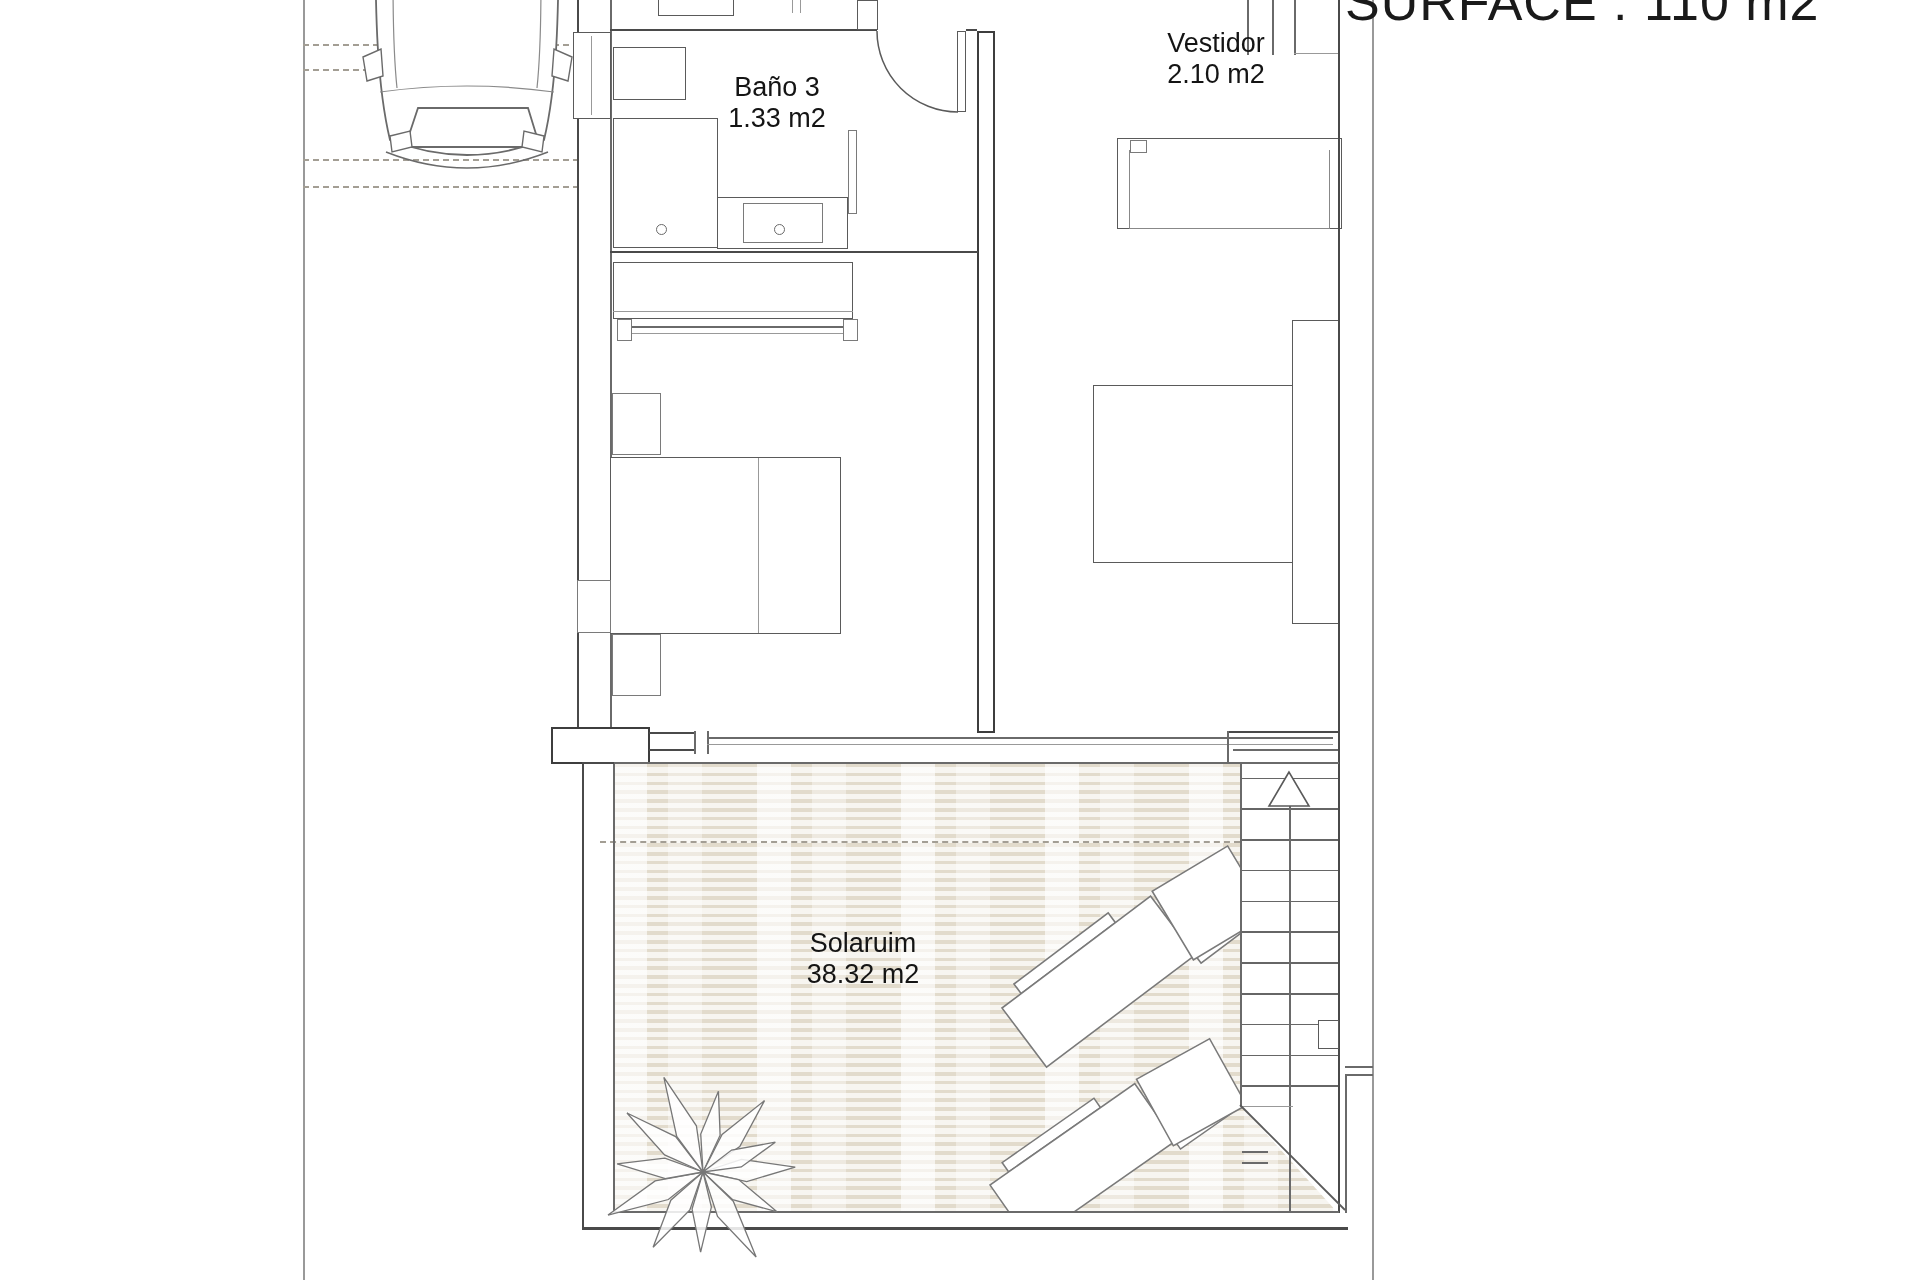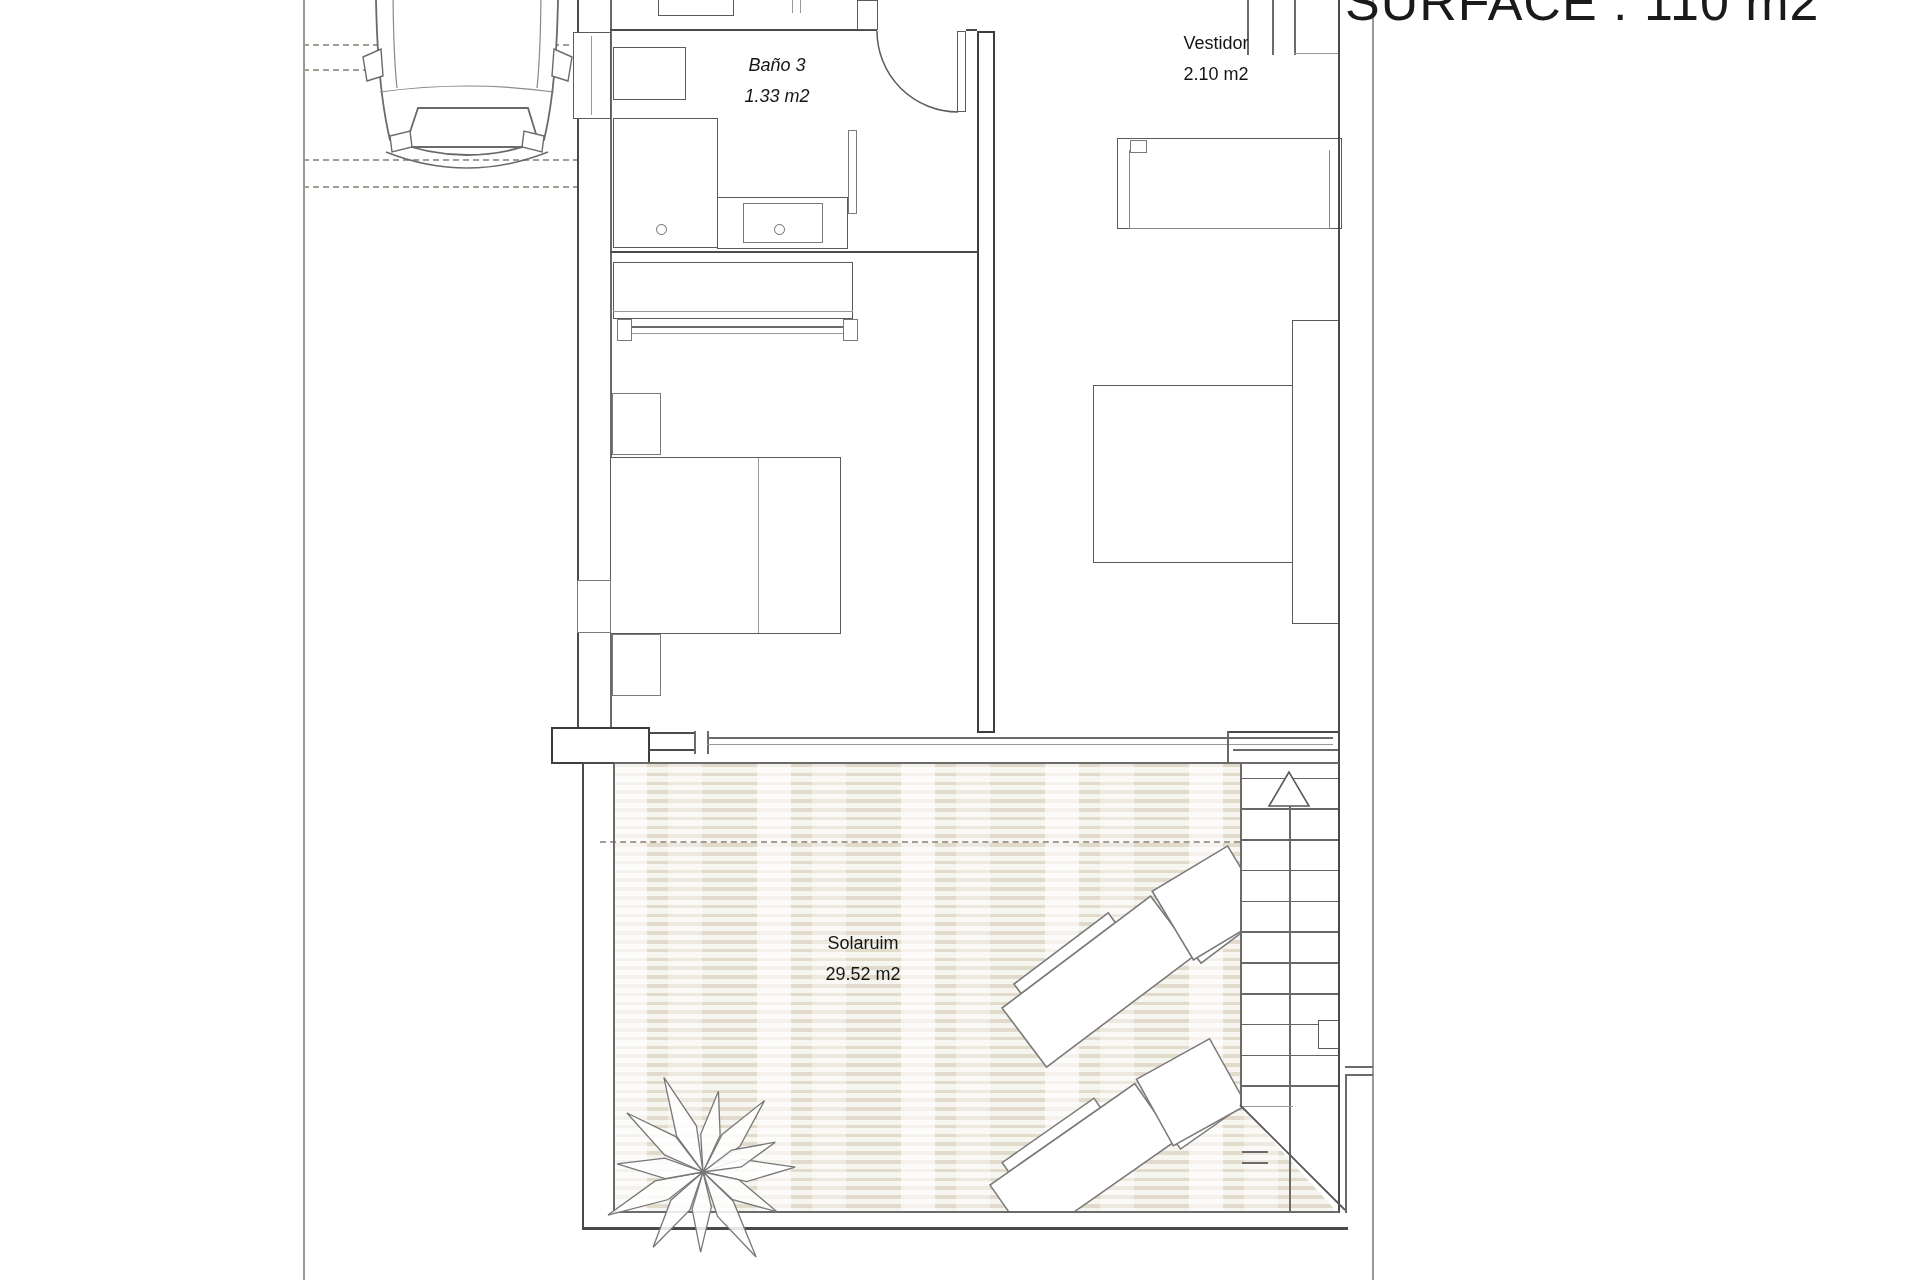--- a/index.html
+++ b/index.html
@@ -7,21 +7,21 @@
           font-family:"Liberation Sans",sans-serif;color:#141414;}
   .ln{position:absolute;background:#4a4a4a;}
   .thin{background:#6a6a6a;}
   .faint{background:#999;}
   .dash{position:absolute;height:0;border-top:2.5px dashed #a39e94;}
   .bx{position:absolute;box-sizing:border-box;border:1.5px solid #5a5a5a;background:#fff;}
   .bx2{position:absolute;box-sizing:border-box;border:1px solid #7a7a7a;background:#fff;}
   .wl{position:absolute;box-sizing:border-box;border:2px solid #3d3d3d;background:#fff;}
   .openbox{position:absolute;box-sizing:border-box;border:1.5px solid #5a5a5a;border-top:none;background:#fff;}
   .circ{position:absolute;box-sizing:border-box;border:1px solid #6a6a6a;border-radius:50%;background:#fff;}
-  .roomlabel{position:absolute;width:220px;text-align:center;font-size:18px;line-height:31px;color:#141414;}
+  .roomlabel{position:absolute;width:220px;text-align:center;font-size:27px;line-height:31px;color:#141414;}
   .deck{position:absolute;background-color:#f7f5f0;
     background-image:
       repeating-linear-gradient(90deg, rgba(255,255,255,.65) 0 34px, rgba(255,255,255,0) 34px 55px, rgba(255,255,255,.4) 55px 89px, rgba(255,255,255,0) 89px 144px),
       repeating-linear-gradient(180deg, #e2dbcc 0 3.5px, #f7f5f0 3.5px 8.8px);}
   .stairblock{position:absolute;background:#fff;clip-path:polygon(0 0,100% 0,100% 100%,0 75.9%);}
   .treads{position:absolute;left:0;right:0;border-top:1.5px solid #666;
     background:repeating-linear-gradient(180deg, transparent 0 29.3px, #666 29.3px 30.8px);}
   .surface{position:absolute;font-size:52px;letter-spacing:1px;color:#1a1a1a;white-space:nowrap;}
   svg{position:absolute;overflow:visible;}
 </style>
@@ -164,28 +164,28 @@
       <polygon points="0,0 42,-14 104,-8 48,8" transform="rotate(160)"></polygon>
       <polygon points="0,0 36,-13 86,-7 40,7" transform="rotate(190)"></polygon>
       <polygon points="0,0 40,-13 96,-7 44,8" transform="rotate(222)"></polygon>
       <polygon points="0,0 42,-14 102,-8 46,8" transform="rotate(252)"></polygon>
       <polygon points="0,0 36,-12 82,-6 40,7" transform="rotate(285)"></polygon>
       <polygon points="0,0 40,-13 94,-7 44,8" transform="rotate(315)"></polygon>
       <polygon points="0,0 34,-12 78,-6 38,7" transform="rotate(342)"></polygon>
     </g>
   </svg>
 
-  <div class="roomlabel" style="left:667px;top:50px;font-style:italic;">
+  <div class="roomlabel" style="left:667px;top:72px;">
     <div>Baño 3</div>
     <div>1.33 m2</div>
   </div>
   <div class="roomlabel" style="left:1106px;top:28px;">
     <div>Vestidor</div>
     <div>2.10 m2</div>
   </div>
   <div class="roomlabel" style="left:753px;top:928px;">
     <div>Solaruim</div>
-    <div>29.52 m2</div>
+    <div>38.32 m2</div>
   </div>
 
   <div class="surface" style="left:1345px;top:-28px;">SURFACE : 110 m2</div>
 
 </div>
 
 </body></html>

